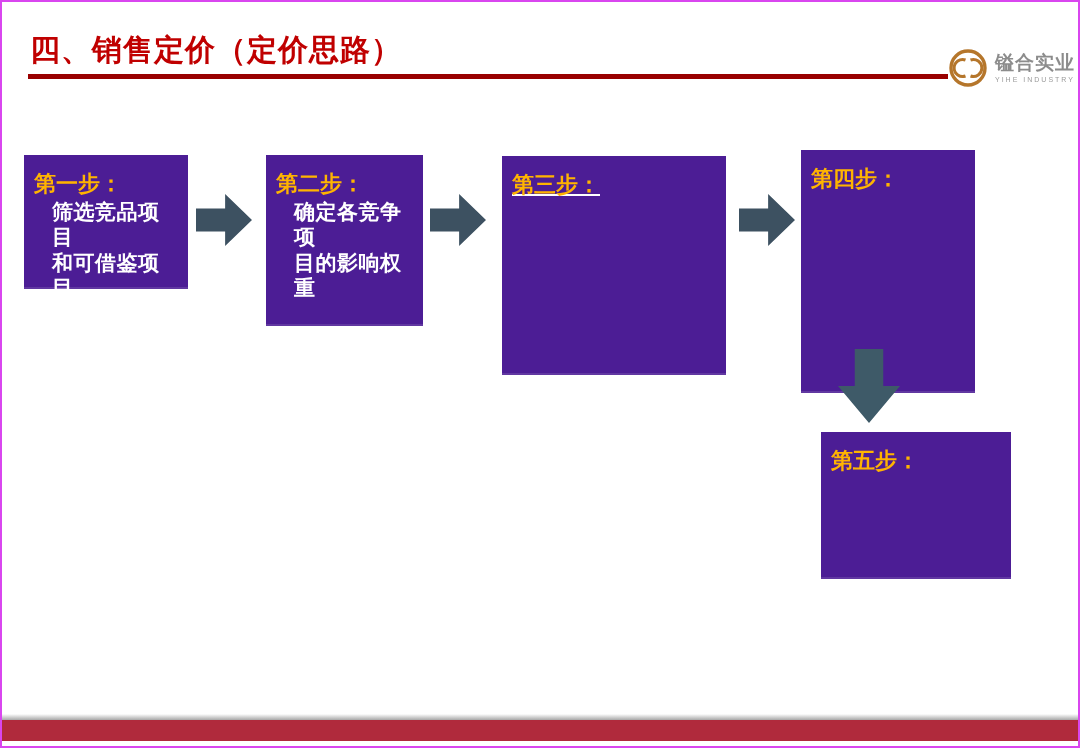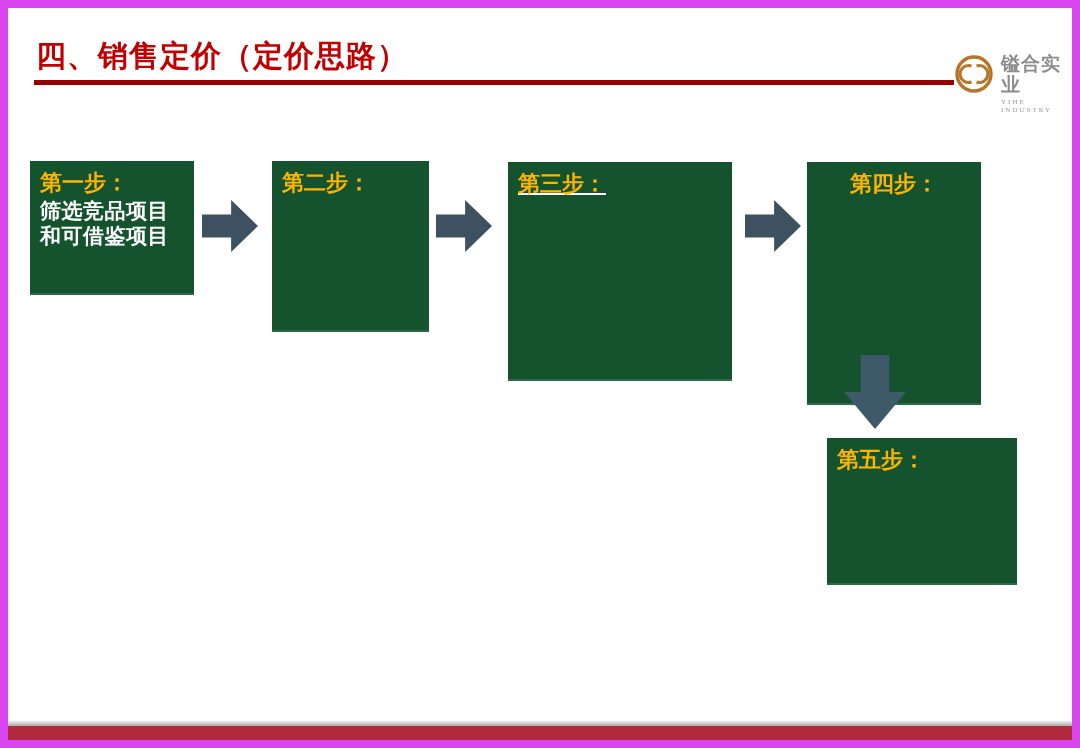--- a/index.html
+++ b/index.html
@@ -1,60 +1,60 @@
 <!DOCTYPE html>
 <html><head>
 <meta charset="utf-8">
 <style>
   html,body{margin:0;padding:0;background:#e9edf2;}
   .slide{
     position:relative;
     width:1080px;height:748px;
     background:#ffffff;
-    border:8px solid #d946ef;
+    border:2px solid #d946ef;
     box-sizing:border-box;
     overflow:hidden;
     font-family:"Liberation Sans", sans-serif;
   }
   .page-title{
     position:absolute;left:28px;top:28px;
     font-size:30px;font-weight:bold;color:#C00000;
     letter-spacing:1px;white-space:nowrap;
   }
   .title-rule{
     position:absolute;left:26px;top:72px;
     width:920px;height:5px;background:#990000;
   }
   .logo{
     position:absolute;left:946px;top:46px;
     display:flex;align-items:flex-start;gap:7px;
   }
   .logo-ring{width:40px;height:40px;display:block;}
-  .logo-words{display:flex;flex-direction:column;font-family:Liberation Serif, serif;}
+  .logo-words{display:flex;flex-direction:column;margin-top:5px;}
   .logo-cn{font-size:19px;font-weight:bold;color:#8C8C8C;letter-spacing:1px;line-height:1.1;}
   .logo-en{font-size:7px;color:#9A9A9A;letter-spacing:2px;margin-top:2px;}
   .step-box{
     position:absolute;
-    background:#14532d;
+    background:#4c1d95;
     color:#ffffff;
-    padding:8px 10px;
+    padding:15px 10px;
     box-sizing:border-box;
     box-shadow:inset 0 -2px 0 rgba(255,255,255,0.12);
   }
   .step-label{
     color:#FFB400;font-weight:bold;font-size:22px;line-height:1.3;
   }
   .step-text{
     font-weight:bold;font-size:21px;line-height:1.22;
-    white-space:pre-line;letter-spacing:0.5px;
+    white-space:pre-line;letter-spacing:0.5px;margin-left:18px;
   }
   .box-1{left:22px;top:153px;width:164px;height:134px;}
   .box-2{left:264px;top:153px;width:157px;height:171px;}
   .box-3{left:500px;top:154px;width:224px;height:219px;text-decoration:underline;}
-  .box-4{left:799px;top:154px;width:174px;height:243px;text-align:center;}
+  .box-4{left:799px;top:148px;width:174px;height:243px;}
   .box-5{left:819px;top:430px;width:190px;height:147px;}
   .arrow-right{
     position:absolute;top:192px;width:56px;height:52px;
     background:#3D5161;
     clip-path:polygon(0% 28%, 52% 28%, 52% 0%, 100% 50%, 52% 100%, 52% 72%, 0% 72%);
   }
   .arrow-r1{left:194px;}
   .arrow-r2{left:428px;}
   .arrow-r3{left:737px;}
   .arrow-down{
@@ -96,20 +96,22 @@
   <div class="step-box box-1">
     <div class="step-label">第一步：</div>
     <div class="step-text">筛选竞品项目
 和可借鉴项目</div>
   </div>
 
   <div class="arrow-right arrow-r1"></div>
 
   <div class="step-box box-2">
     <div class="step-label">第二步：</div>
+    <div class="step-text">确定各竞争项
+目的影响权重</div>
   </div>
 
   <div class="arrow-right arrow-r2"></div>
 
   <div class="step-box box-3">
     <div class="step-label">第三步：</div>
   </div>
 
   <div class="arrow-right arrow-r3"></div>
 

